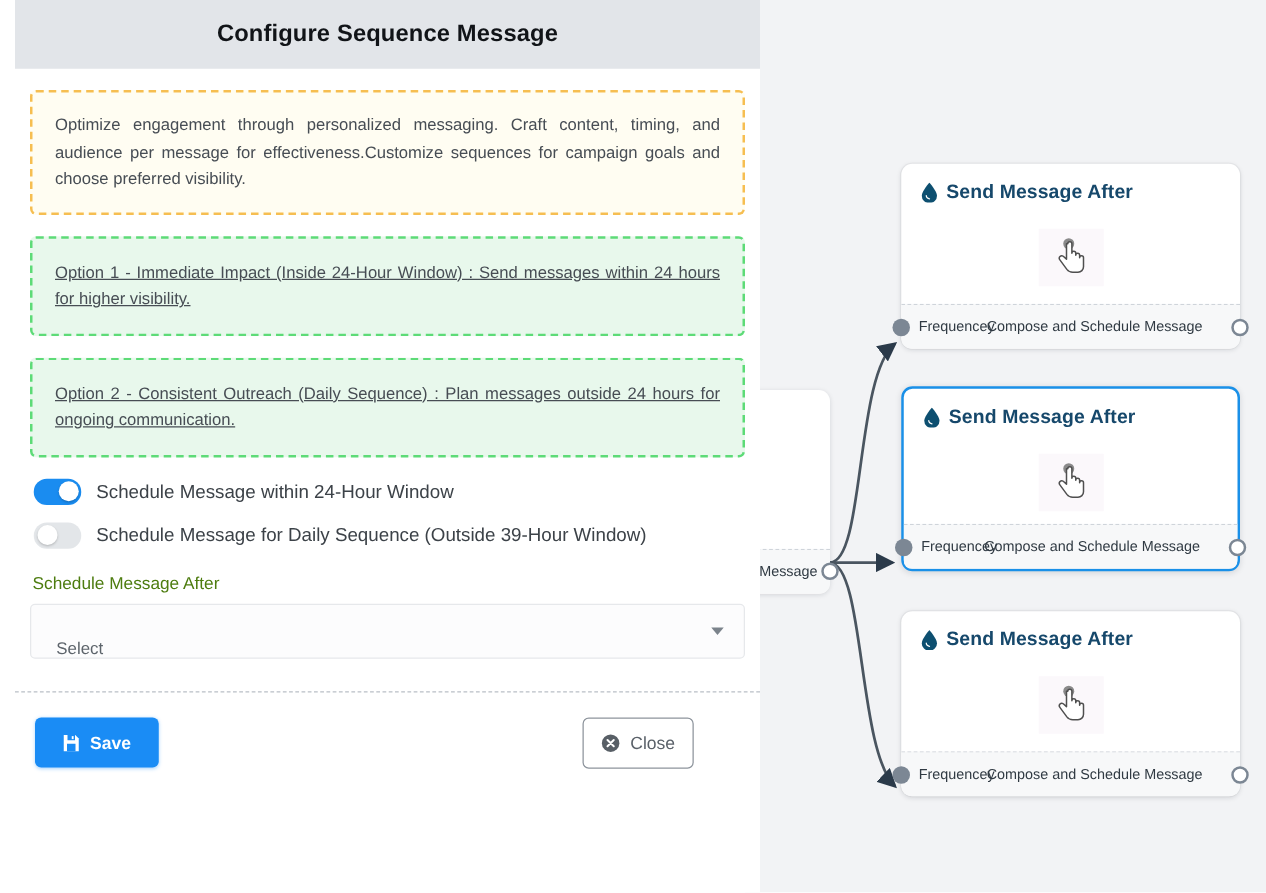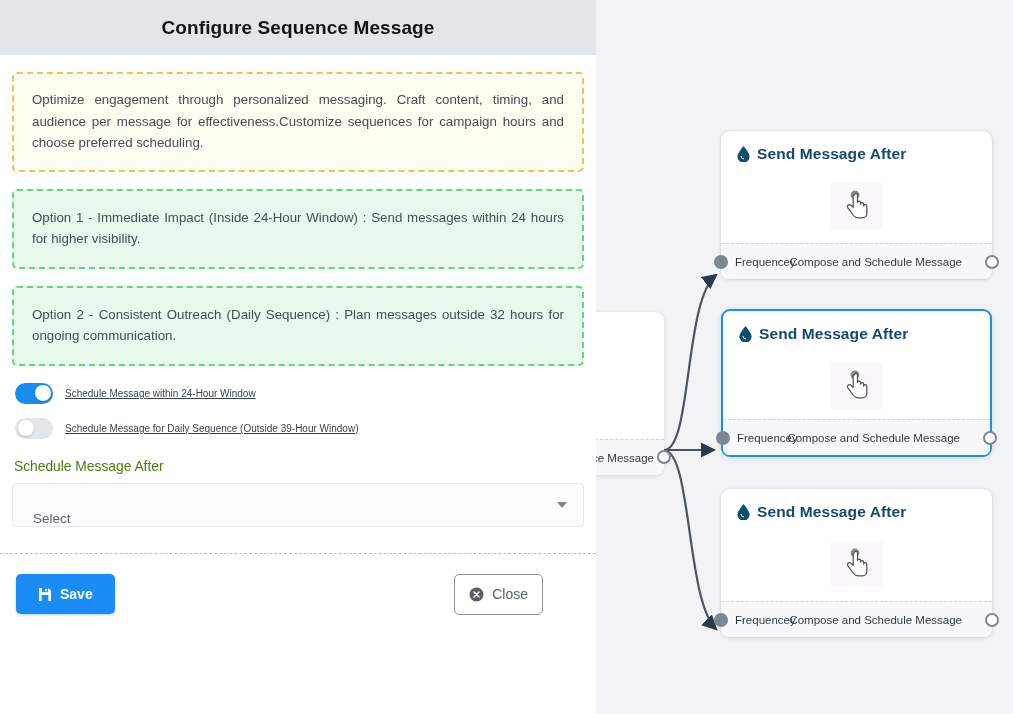--- a/index.html
+++ b/index.html
@@ -91,21 +91,21 @@
     border-top: 1px dashed #cfd4da; background: #f7f8f9;
     border-radius: 0 0 8px 8px;
     display: flex; align-items: center; justify-content: flex-end;
     padding-right: 10px;
     font-size: 11.5px; color: #303a43; white-space: nowrap;
   }
   .node-partial .handle-out { right: -7px; }
 
   
   .panel {
-    position: absolute; left: 0; top: 0;
+    position: absolute; left: 12px; top: 0;
     width: 596px; height: 714px;
     background: #ffffff;
   }
   .panel-header {
     height: 55px; background: #e2e5e9;
     display: flex; align-items: center; justify-content: center;
   }
   .panel-title {
     font-size: 19px; font-weight: bold; color: #111418;
     letter-spacing: .1px;
@@ -115,40 +115,40 @@
   .callout {
     border-radius: 5px;
     padding: 15px 18px 16px 18px;
     font-size: 13.3px;
     line-height: 1.62;
     text-align: justify;
     color: #474d54;
     margin-bottom: 17px;
   }
   .callout.info { background: #fffdf2; border: 2px dashed #f6be51; }
-  .callout.ok   { background: #e8f8ec; border: 2px dashed #5ddb77; padding: 16px 18px 17px 18px; }
+  .callout.ok   { background: #e8f8ec; border: 2px dashed #5ddb77; padding: 16px 18px 17px 18px; text-decoration: underline; }
 
   .toggle-row {
     display: flex; align-items: center; gap: 12px;
     margin-bottom: 14px; padding-left: 3px;
   }
   .switch {
     width: 38px; height: 21px; border-radius: 11px;
     position: relative; flex: none;
   }
   .switch.on  { background: #1a8cf0; }
   .switch.off { background: #e3e6e9; }
   .switch .knob {
     position: absolute; top: 2.5px; width: 16px; height: 16px;
     border-radius: 50%; background: #fff;
     box-shadow: 0 1px 2px rgba(0,0,0,.2);
   }
   .switch.on  .knob { right: 2.5px; }
   .switch.off .knob { left: 2.5px; }
-  .toggle-label { font-size: 10px; color: #3c4248; text-decoration: underline; }
+  .toggle-label { font-size: 15px; color: #3c4248; }
 
   .field-label {
     font-size: 13.8px; color: #4d7c0f;
     margin: 20px 0 9px 2px;
   }
   .select-box {
     height: 44px; border: 1px solid #e6e8eb; border-radius: 4px;
     background: #fcfcfd;
     display: flex; align-items: flex-end; padding: 0 14px 0 20px;
     position: relative;
@@ -292,23 +292,23 @@
   </div>
 
   <div class="panel">
 
     <div class="panel-header">
       <div class="panel-title">Configure Sequence Message</div>
     </div>
 
     <div class="panel-content">
 
-      <div class="callout info">Optimize engagement through personalized messaging. Craft content, timing, and audience per message for effectiveness.Customize sequences for campaign hours and choose preferred scheduling.</div>
+      <div class="callout info">Optimize engagement through personalized messaging. Craft content, timing, and audience per message for effectiveness.Customize sequences for campaign goals and choose preferred visibility.</div>
       <div class="callout ok">Option 1 - Immediate Impact (Inside 24-Hour Window) : Send messages within 24 hours for higher visibility.</div>
-      <div class="callout ok">Option 2 - Consistent Outreach (Daily Sequence) : Plan messages outside 32 hours for ongoing communication.</div>
+      <div class="callout ok">Option 2 - Consistent Outreach (Daily Sequence) : Plan messages outside 24 hours for ongoing communication.</div>
 
       <div class="toggle-row">
         <div class="switch on">
           <div class="knob"></div>
         </div>
         <span class="toggle-label">Schedule Message within 24-Hour Window</span>
       </div>
 
       <div class="toggle-row">
         <div class="switch off">

